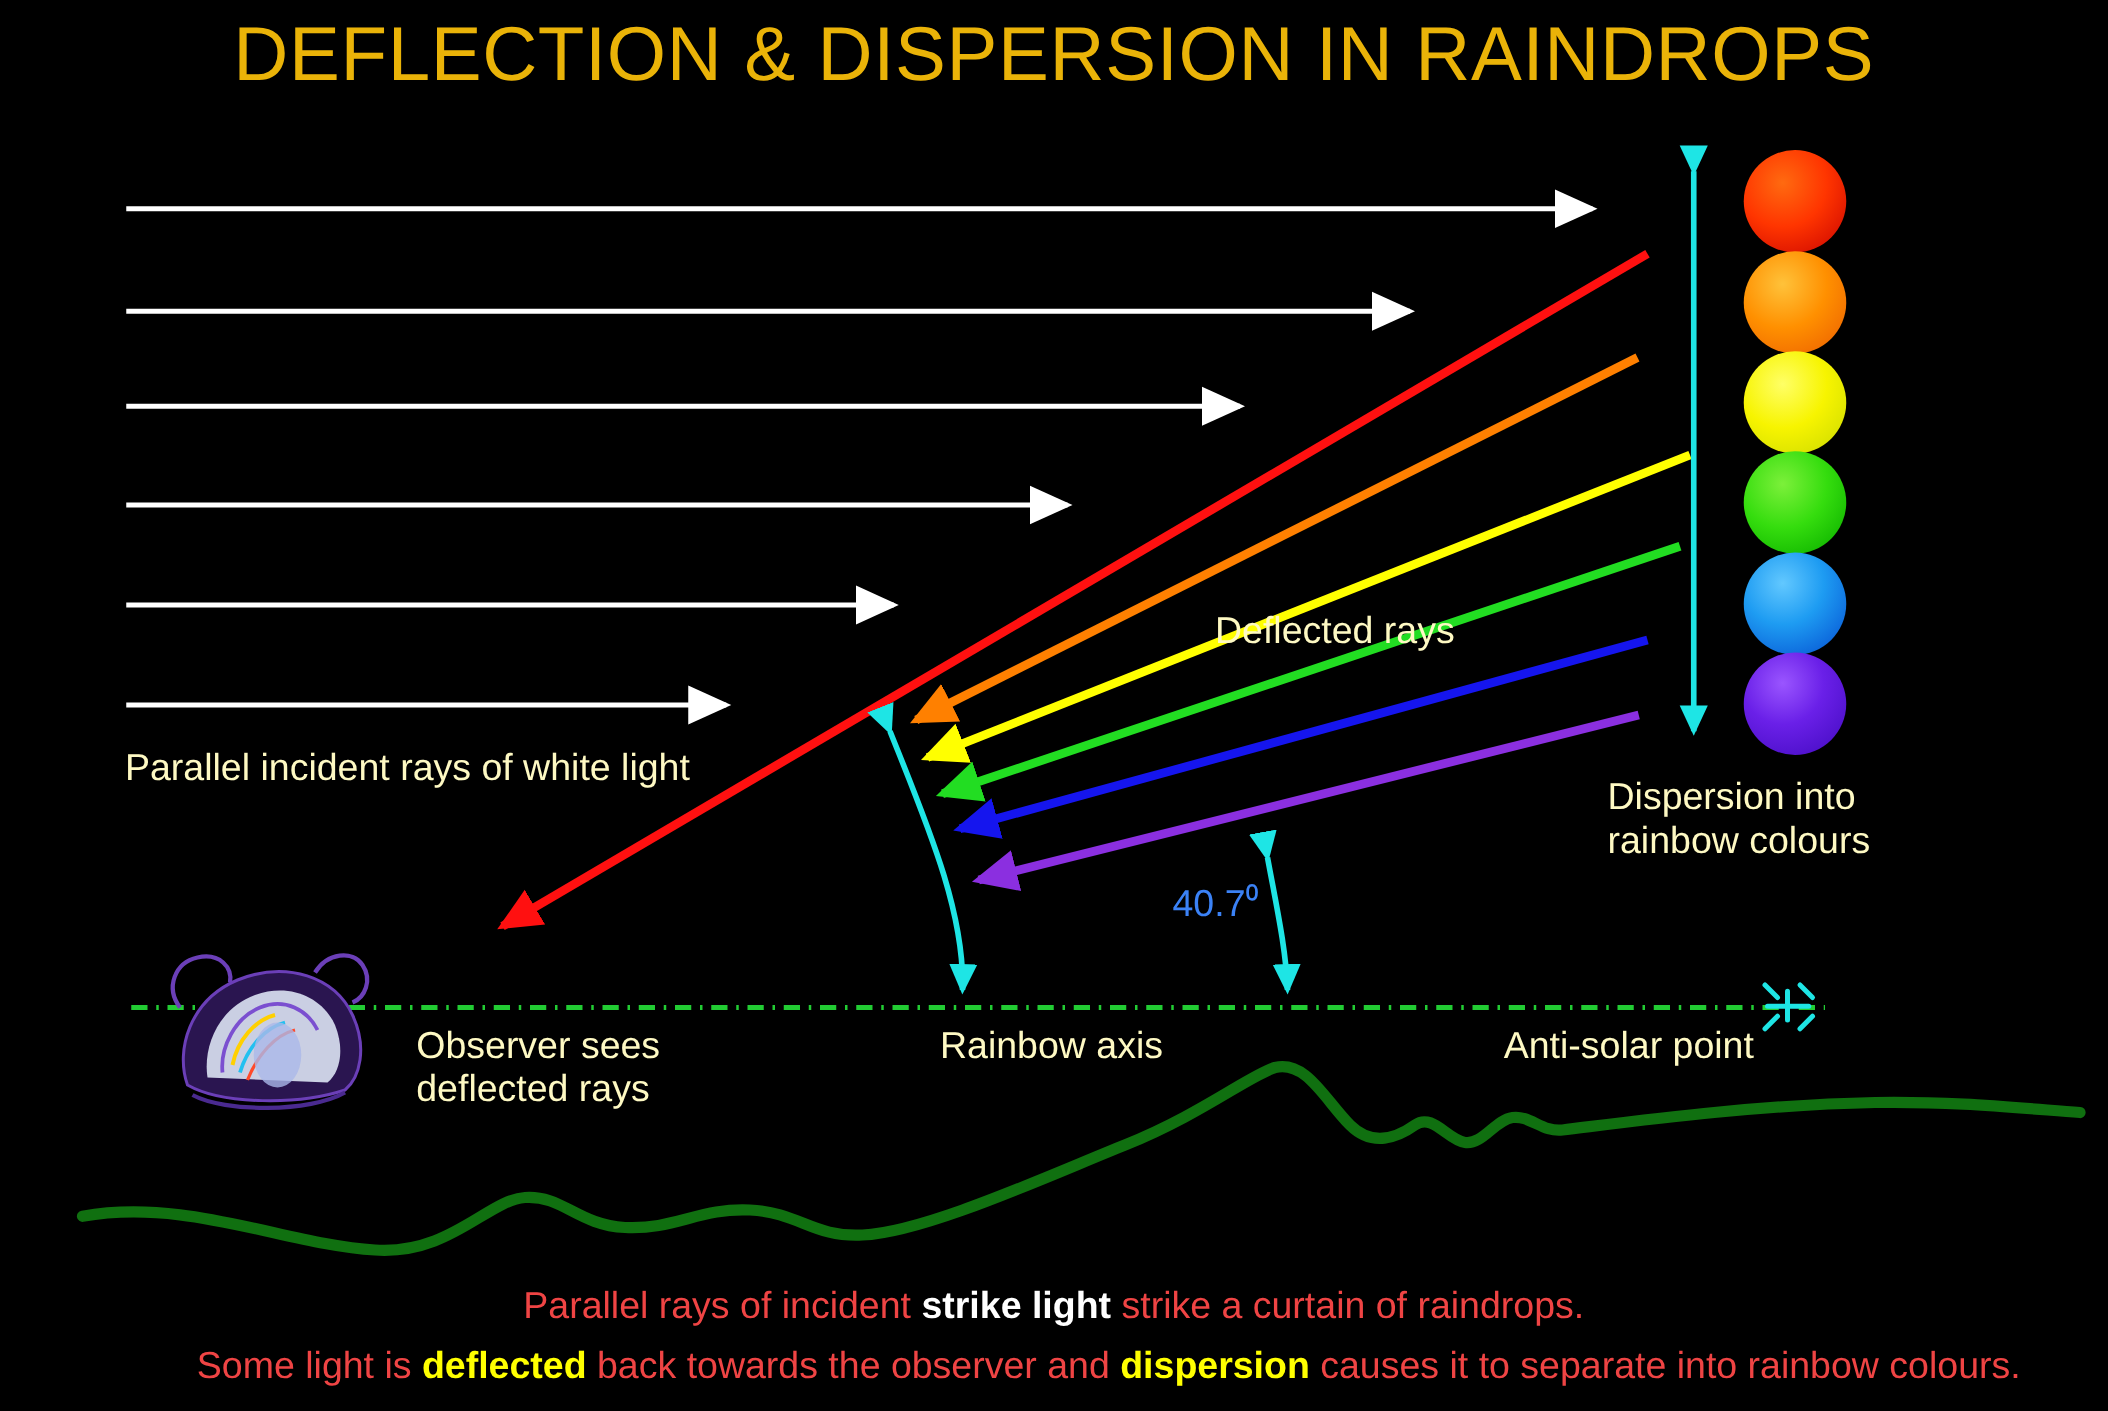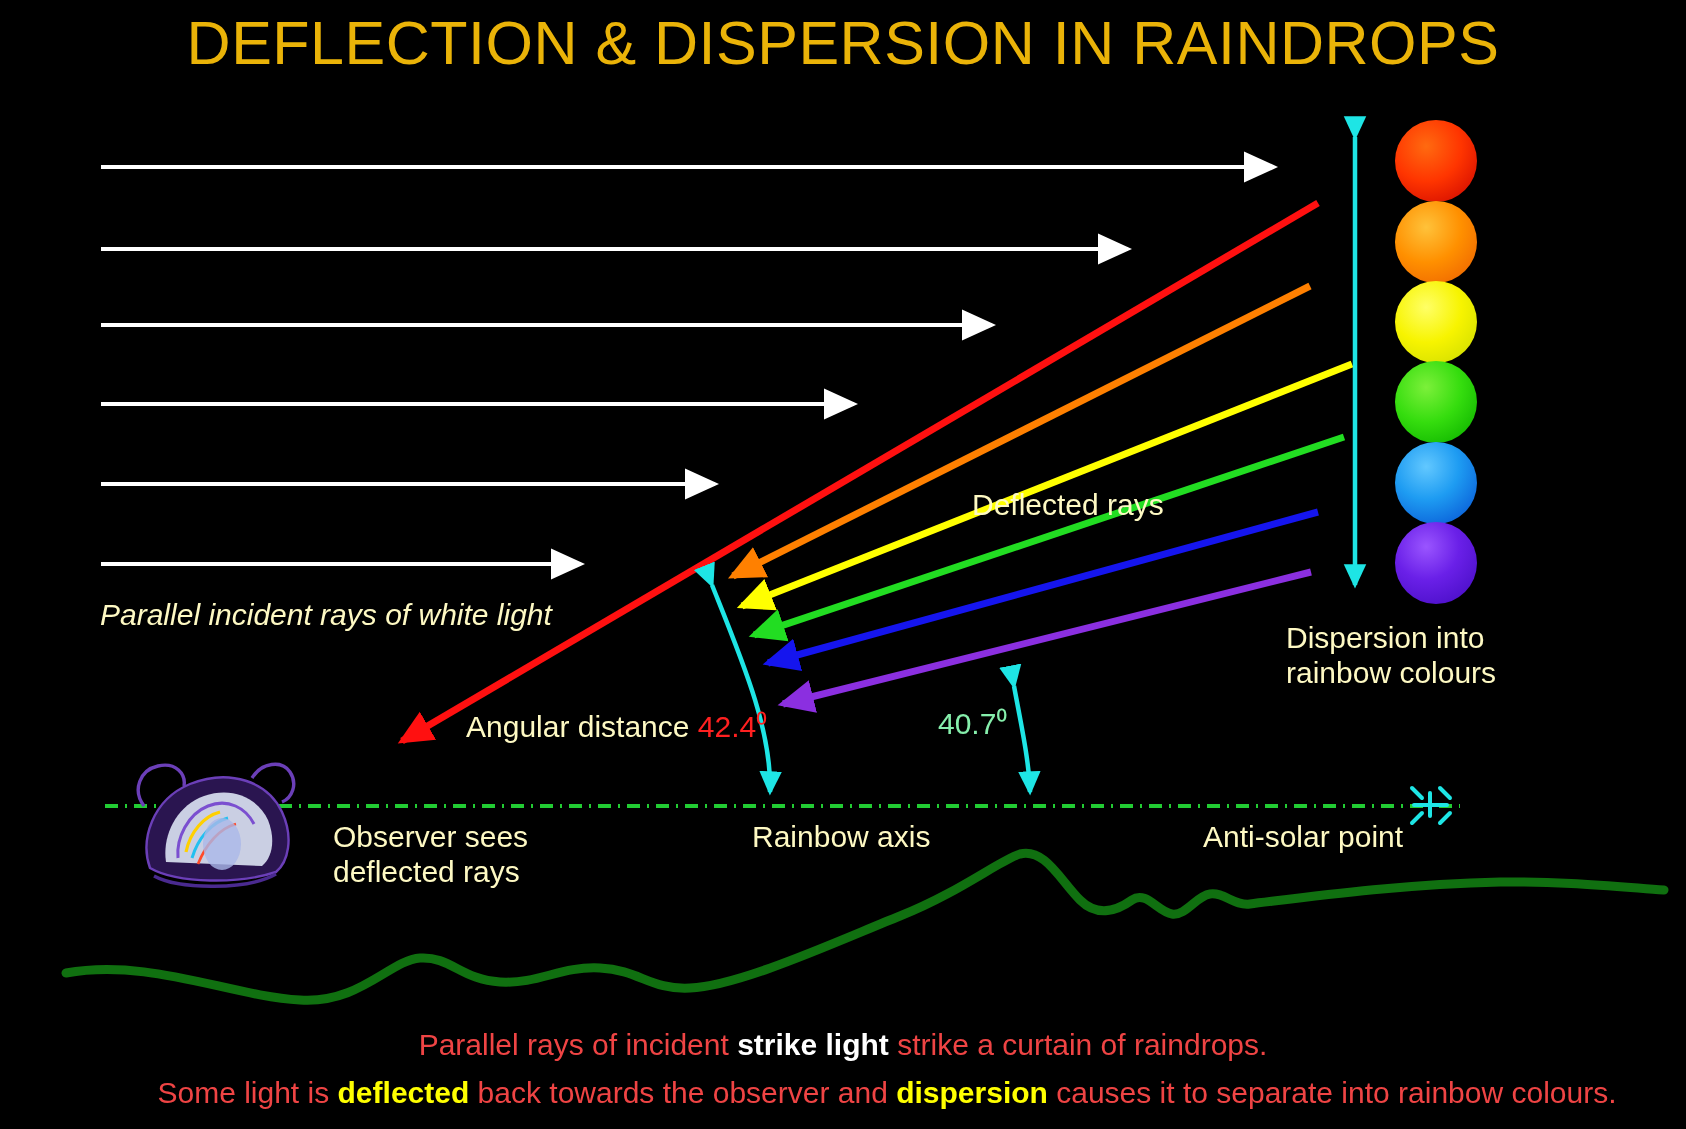--- a/index.html
+++ b/index.html
@@ -42,24 +42,24 @@
   .caption-white { color: #ffffff; font-weight: 700; }
   .caption-yellow { color: #ffff00; font-weight: 700; }
   #cap1, #cap2 {
     position: absolute;
     width: 1686px;
     text-align: center;
     font-size: 30px;
   }
   #cap1 { top: 1028px; }
   #cap2 { top: 1076px; padding-left: 44px; }
-  #lbl-parallel  { left: 100px; top: 597px;  font-size: 30px; font-style: italic; }
+  #lbl-parallel  { left: 100px; top: 597px;  font-size: 30px; }
   #lbl-deflected { left: 972px; top: 487px;  font-size: 30px; }
   #lbl-angular   { left: 466px; top: 709px;  font-size: 30px; }
-  #lbl-ang2      { left: 938px; top: 706px;  font-size: 30px; color:#86efac; }
+  #lbl-ang2      { left: 938px; top: 706px;  font-size: 30px; color:#3b82f6; }
   #lbl-observer  { left: 333px; top: 819px;  font-size: 30px; }
   #lbl-axis      { left: 724px; top: 819px;  font-size: 30px; margin-left: 28px; }
   #lbl-anti      { left: 1203px; top: 819px; font-size: 30px; }
   #lbl-disp      { left: 1286px; top: 620px; font-size: 30px; text-align: left; }
   .ang-red { color: #ff2020; }
 </style>
 </head>
 <body>
 
 <div id="stage">
@@ -200,21 +200,20 @@
              C 1186 916, 1196 896, 1210 894
              C 1224 892, 1234 906, 1250 904
              C 1300 898, 1400 884, 1500 882
              C 1560 881, 1610 886, 1664 890" fill="none" stroke="#107010" stroke-width="9" stroke-linecap="round"></path>
   </svg>
 
   <div class="lbl yellow" id="lbl-parallel">Parallel incident rays of white light</div>
 
   <div class="lbl yellow" id="lbl-deflected">Deflected rays</div>
 
-  <div class="lbl" id="lbl-angular"><span class="yellow">Angular distance </span><span class="ang-red">42.4⁰</span></div>
 
   <div class="lbl" id="lbl-ang2">40.7⁰</div>
 
   <div class="lbl yellow" id="lbl-observer"><span>Observer sees</span><br><span>deflected rays</span></div>
 
   <div class="lbl yellow" id="lbl-axis">Rainbow axis</div>
 
   <div class="lbl yellow" id="lbl-anti">Anti-solar point</div>
 
   <div class="lbl yellow" id="lbl-disp"><span>Dispersion into</span><br><span>rainbow colours</span></div>

